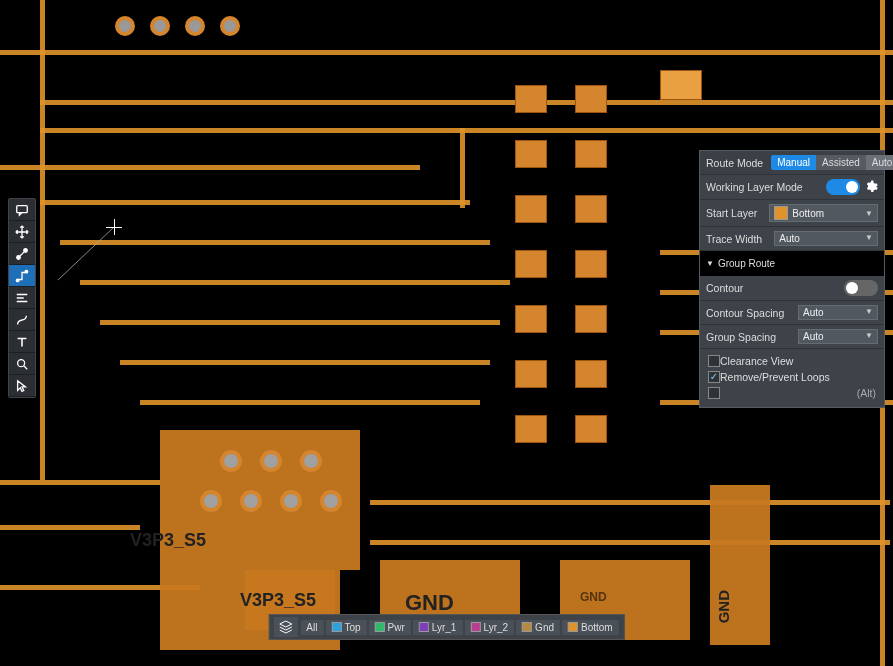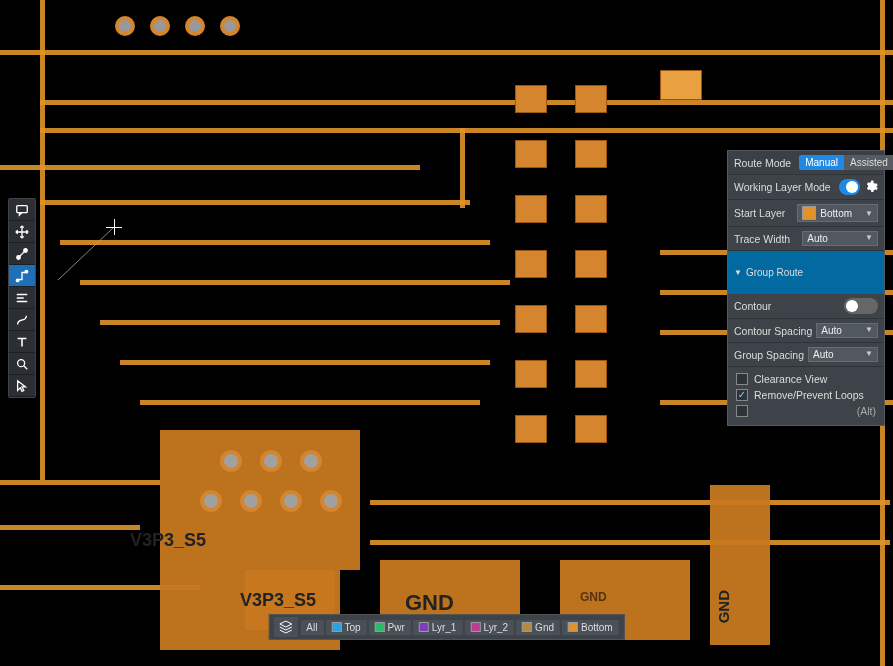--- a/index.html
+++ b/index.html
@@ -47,21 +47,21 @@
   .crosshair { position:absolute; z-index:5; }
   .crosshair::before, .crosshair::after {
     content:""; position:absolute; background:#fff;
   }
   .crosshair::before { left:-8px; top:0; width:16px; height:1px; }
   .crosshair::after  { left:0; top:-8px; width:1px; height:16px; }
 
   
   .route-panel {
     position:absolute; right:8px; top:150px;
-    width:158px;
+    width:186px;
     background:#3d4349;
     border:1px solid #555b61;
     font-size:10.5px;
     z-index:30;
   }
   .route-panel .row {
     display:flex; align-items:center;
     padding:4px 6px;
     border-bottom:1px solid #2e3338;
     gap:4px;
@@ -96,25 +96,25 @@
   .gear-icon { width:14px; height:14px; }
   .gear-icon svg { width:14px; height:14px; fill:#fff; }
   .color-swatch { width:14px; height:14px; border:1px solid #999; display:inline-block; }
   .type-btn {
     width:44px; height:16px; background:#555b61; display:flex;
     align-items:center; justify-content:center; cursor:pointer;
   }
   .type-btn.active { background:#1e8ae6; }
   .type-btn svg { width:36px; height:10px; stroke:#fff; fill:none; stroke-width:1.2; }
   .section-header {
-    background:#0369a1; padding:16px 6px; display:flex; align-items:center; gap:4px;
+    background:#000000; padding:7px 6px; display:flex; align-items:center; gap:4px;
     font-size:10px;
   }
   .section-header::before { content:"▼"; font-size:8px; }
-  .checkbox-row { display:flex; align-items:center; gap:6px; padding:2px 6px; }
+  .checkbox-row { display:flex; align-items:center; padding:2px 6px; }
   .cb {
     width:12px; height:12px; border:1px solid #888; background:#2e3338;
     display:flex; align-items:center; justify-content:center;
   }
   .cb.checked::after { content:"✓"; color:#7dd0ff; font-size:10px; line-height:1; }
   .icon-btn {
     width:18px; height:16px; background:#555b61; display:flex;
     align-items:center; justify-content:center; cursor:pointer;
     border:1px solid #666c72;
   }

